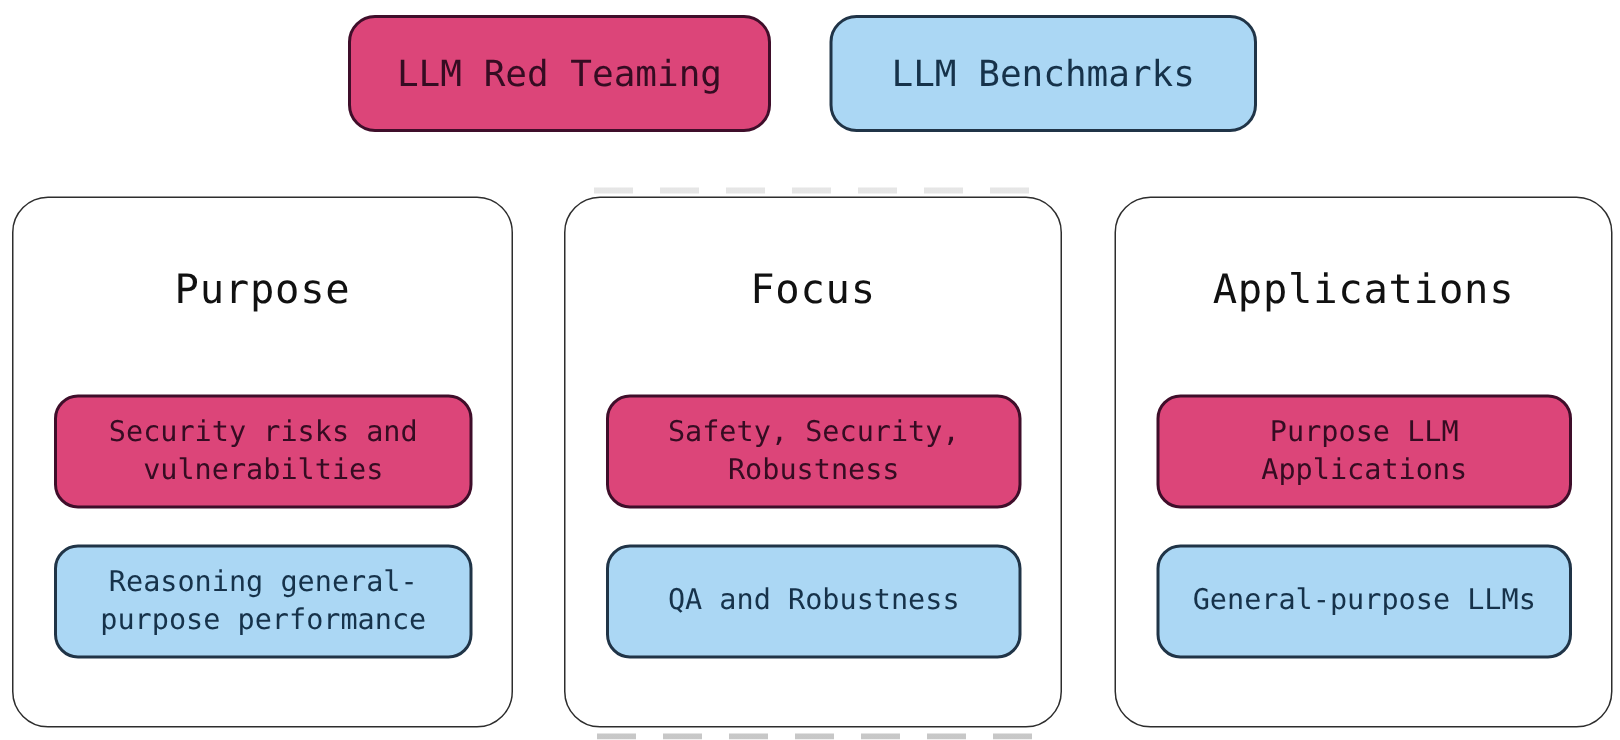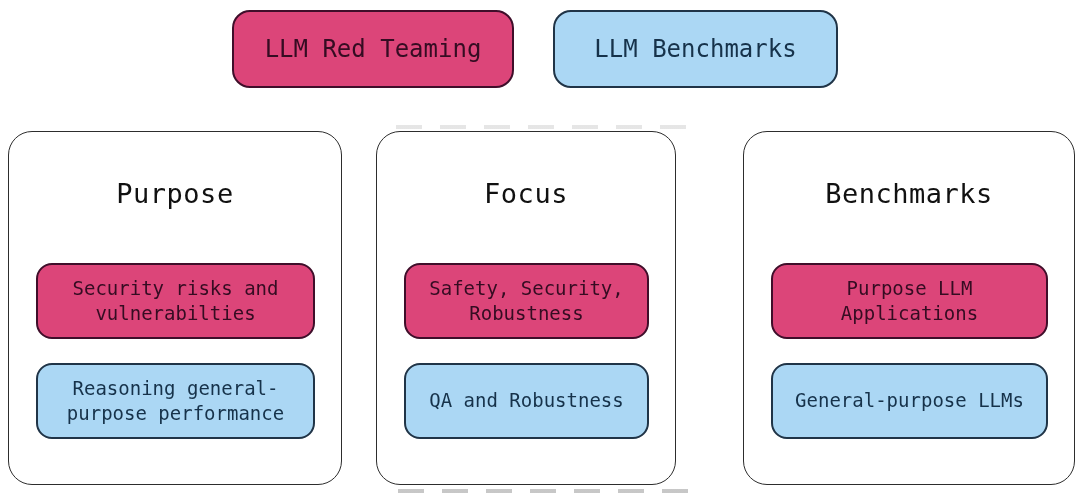--- a/index.html
+++ b/index.html
@@ -46,21 +46,21 @@
   .column {
     position: absolute;
     top: 131px;
     height: 354px;
     background: #ffffff;
     border: 1.6px solid #2d2d2d;
     border-radius: 24px;
     box-sizing: border-box;
   }
   #col-purpose { left: 8px;   width: 334px; }
-  #col-focus   { left: 376px; width: 300px; text-decoration: underline; }
+  #col-focus   { left: 376px; width: 332px; text-decoration: underline; }
   #col-application { left: 743px; width: 332px; }
 
   .col-title {
     position: absolute;
     top: 46px;
     left: 0;
     width: 100%;
     text-align: center;
     font-size: 27px;
     color: #111111;
@@ -139,21 +139,21 @@
     <div class="col-title">Focus</div>
     <div class="cell cell-red">
       <span>Safety, Security, Robustness</span>
     </div>
     <div class="cell cell-blue">
       <span>QA and Robustness</span>
     </div>
   </div>
 
   <div class="column" id="col-application">
-    <div class="col-title">Benchmarks</div>
+    <div class="col-title">Applications</div>
     <div class="cell cell-red">
       <span>Purpose LLM Applications</span>
     </div>
     <div class="cell cell-blue">
       <span>General-purpose LLMs</span>
     </div>
   </div>
 
   <div class="artifact" id="artifact-bottom"></div>
 

